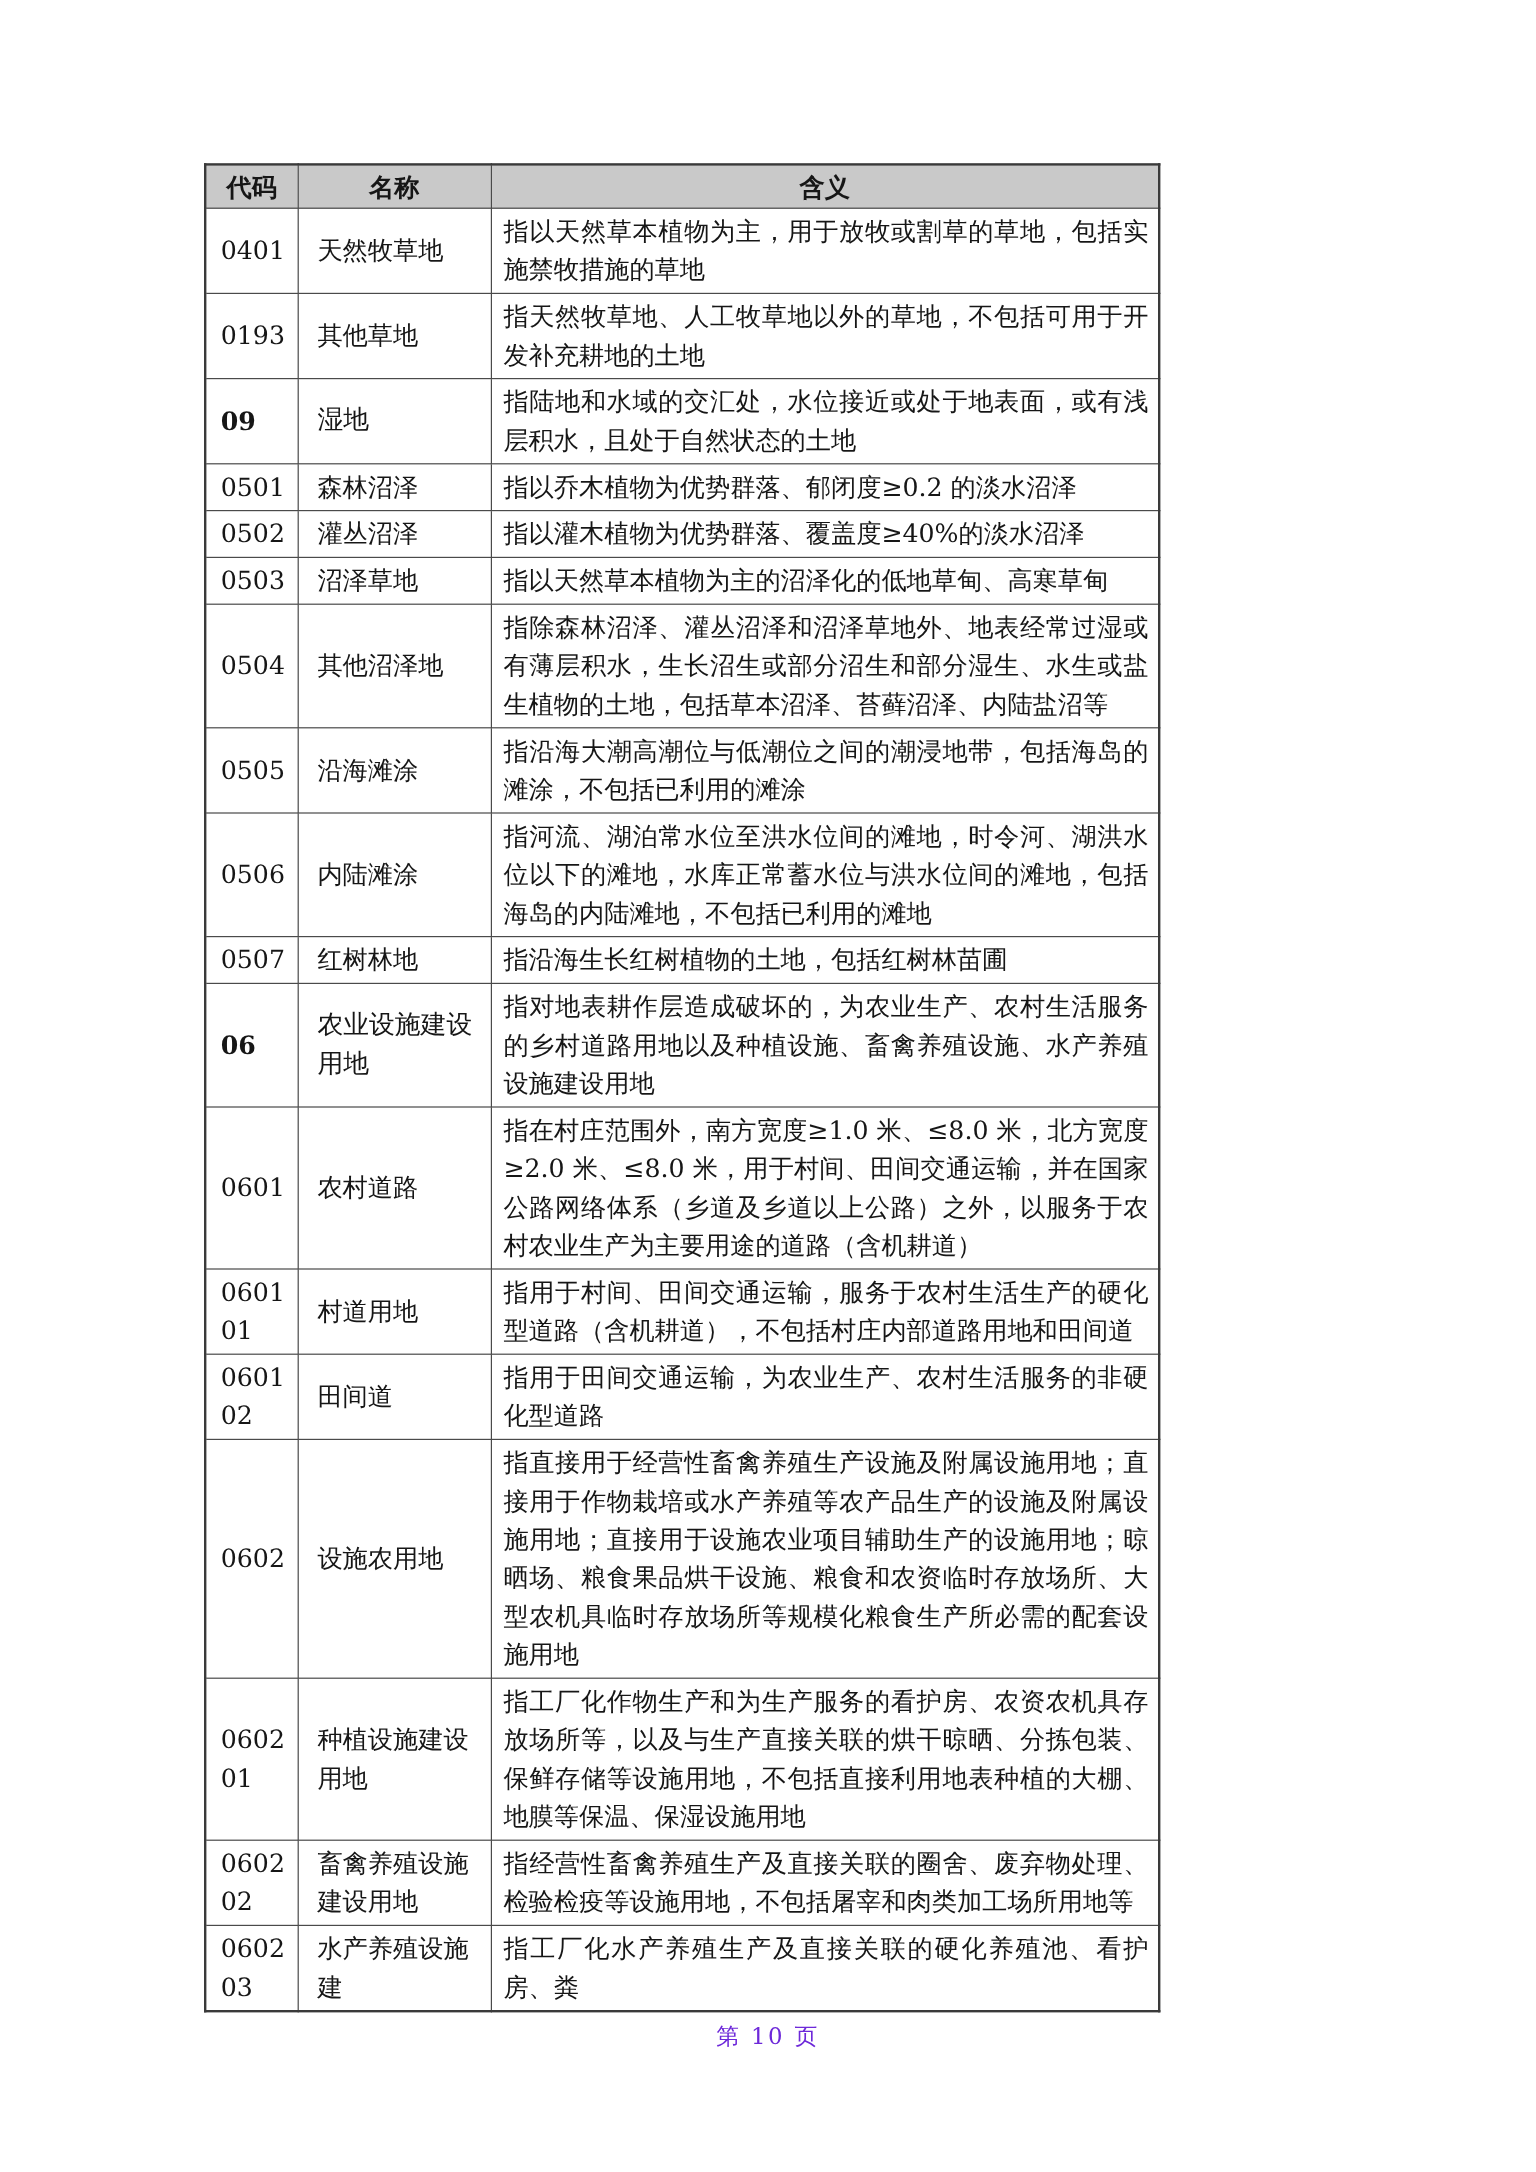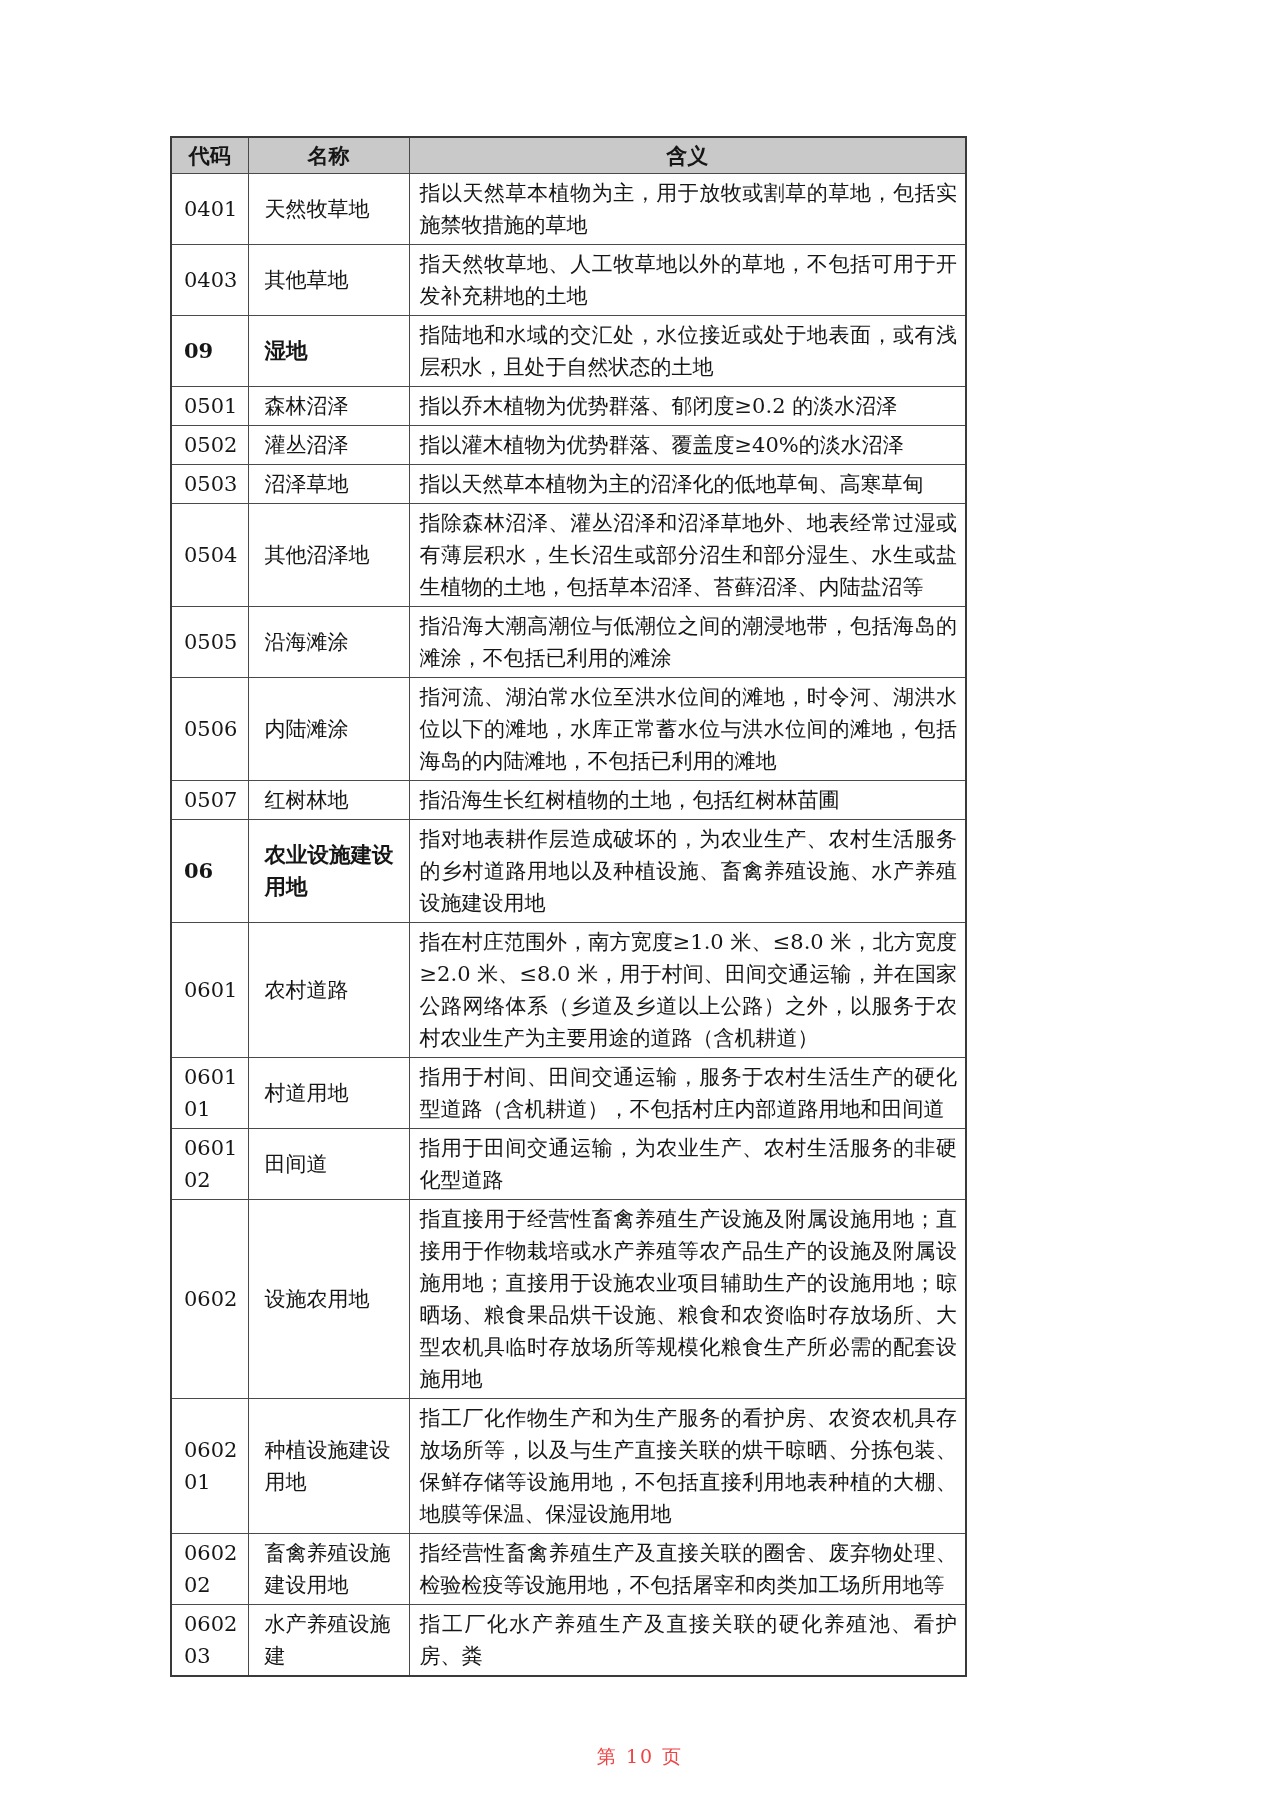--- a/index.html
+++ b/index.html
@@ -41,33 +41,33 @@
   .land-table td.name { padding-left: 16px; }
   .land-table td.meaning {
     text-align: justify;
     padding-left: 10px;
     padding-right: 8px;
   }
   tr.section-row td.code {
     font-weight: bold;
   }
   tr.section-row td.name {
-    font-weight: bold;
+    font-weight: normal;
     font-family: "DejaVu Sans", "Liberation Sans", sans-serif;
     font-size: 21.5px;
   }
   .footer {
     position: absolute;
-    top: 1744px;
+    top: 1684px;
     left: 0;
     width: 100%;
     text-align: center;
     font-size: 19px;
     letter-spacing: 2px;
-    color: #ef4444;
+    color: #6d28d9;
   }
 </style>
 </head>
 <body>
 
 <div class="page">
 
   <table class="land-table">
     <colgroup>
       <col style="width:77px">
@@ -81,21 +81,21 @@
         <th>含义</th>
       </tr>
     </thead>
     <tbody>
         <tr>
           <td class="code">0401</td>
           <td class="name">天然牧草地</td>
           <td class="meaning">指以天然草本植物为主，用于放牧或割草的草地，包括实施禁牧措施的草地</td>
         </tr>
         <tr>
-          <td class="code">0403</td>
+          <td class="code">0193</td>
           <td class="name">其他草地</td>
           <td class="meaning">指天然牧草地、人工牧草地以外的草地，不包括可用于开发补充耕地的土地</td>
         </tr>
         <tr class="section-row">
           <td class="code">09</td>
           <td class="name">湿地</td>
           <td class="meaning">指陆地和水域的交汇处，水位接近或处于地表面，或有浅层积水，且处于自然状态的土地</td>
         </tr>
         <tr>
           <td class="code">0501</td>

